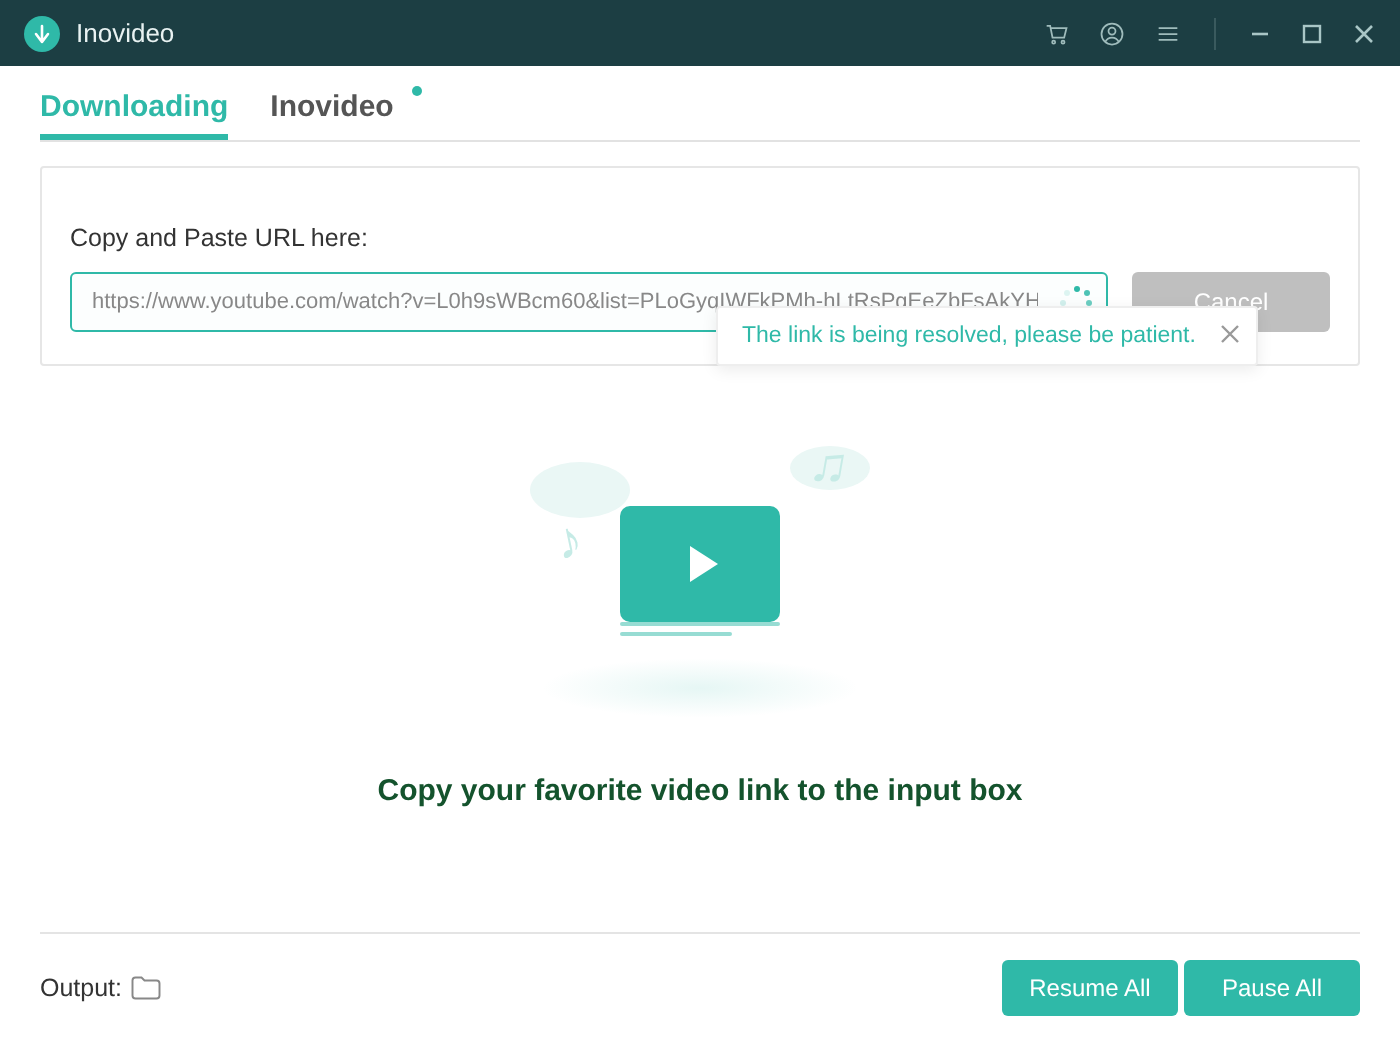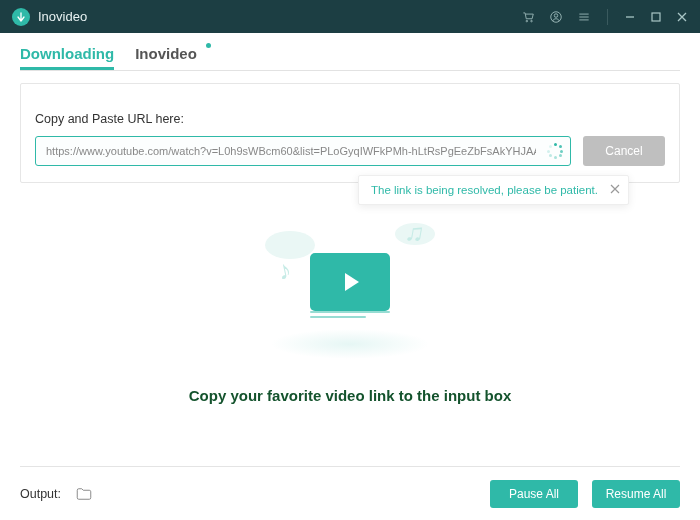--- a/index.html
+++ b/index.html
@@ -115,34 +115,34 @@
     transform: translate(0,-50%);
     width: 16px; height: 16px;
   }
   .url-spinner .dot {
     position: absolute;
     width: 3px; height: 3px;
     background: #2fb9a8;
     border-radius: 50%;
   }
   .cancel-btn {
-    width: 82px;
+    width: 99px;
     background: #bfbfbf;
     color: #fff;
     font-size: 12px;
     border: none;
     border-radius: 3px;
     cursor: pointer;
   }
 
   
   .tooltip {
     position: absolute;
     left: 358px;
-    top: 175px;
+    top: 153px;
     background: #fff;
     border: 1px solid #eee;
     box-shadow: 0 2px 8px rgba(0,0,0,0.08);
     border-radius: 2px;
     padding: 8px 30px 8px 12px;
     font-size: 11.5px;
     color: #2fb9a8;
     display: flex;
     align-items: center;
   }
@@ -220,21 +220,21 @@
     color: #14532d;
   }
 
   
   .bottom {
     border-top: 1px solid #e4e4e4;
     margin: 0 20px;
     height: 54px;
     display: flex;
     align-items: center;
-    gap: 14px;
+    gap: 3px;
   }
   .out-label { font-size: 12.5px; color: #333; font-weight: 500; }
   .out-path {
     width: 150px;
     height: 26px;
     border: 1px solid #cfcfcf;
     border-radius: 3px;
     font-size: 11px;
     color: #666;
     padding: 0 8px;
@@ -366,17 +366,17 @@
   </div>
 
   <div class="bottom">
     <div class="out-label">Output:</div>
     <span class="folder-icon">
       <svg viewBox="0 0 24 24">
           <path d="M3 7a2 2 0 0 1 2-2h4l2 2h8a2 2 0 0 1 2 2v8a2 2 0 0 1-2 2H5a2 2 0 0 1-2-2V7z"></path>
         </svg>
     </span>
     <div class="spacer"></div>
+    <button class="act-btn">Resume All</button>
     <button class="act-btn">Pause All</button>
-    <button class="act-btn">Resume All</button>
   </div>
 
 </div>
 
 </body></html>

